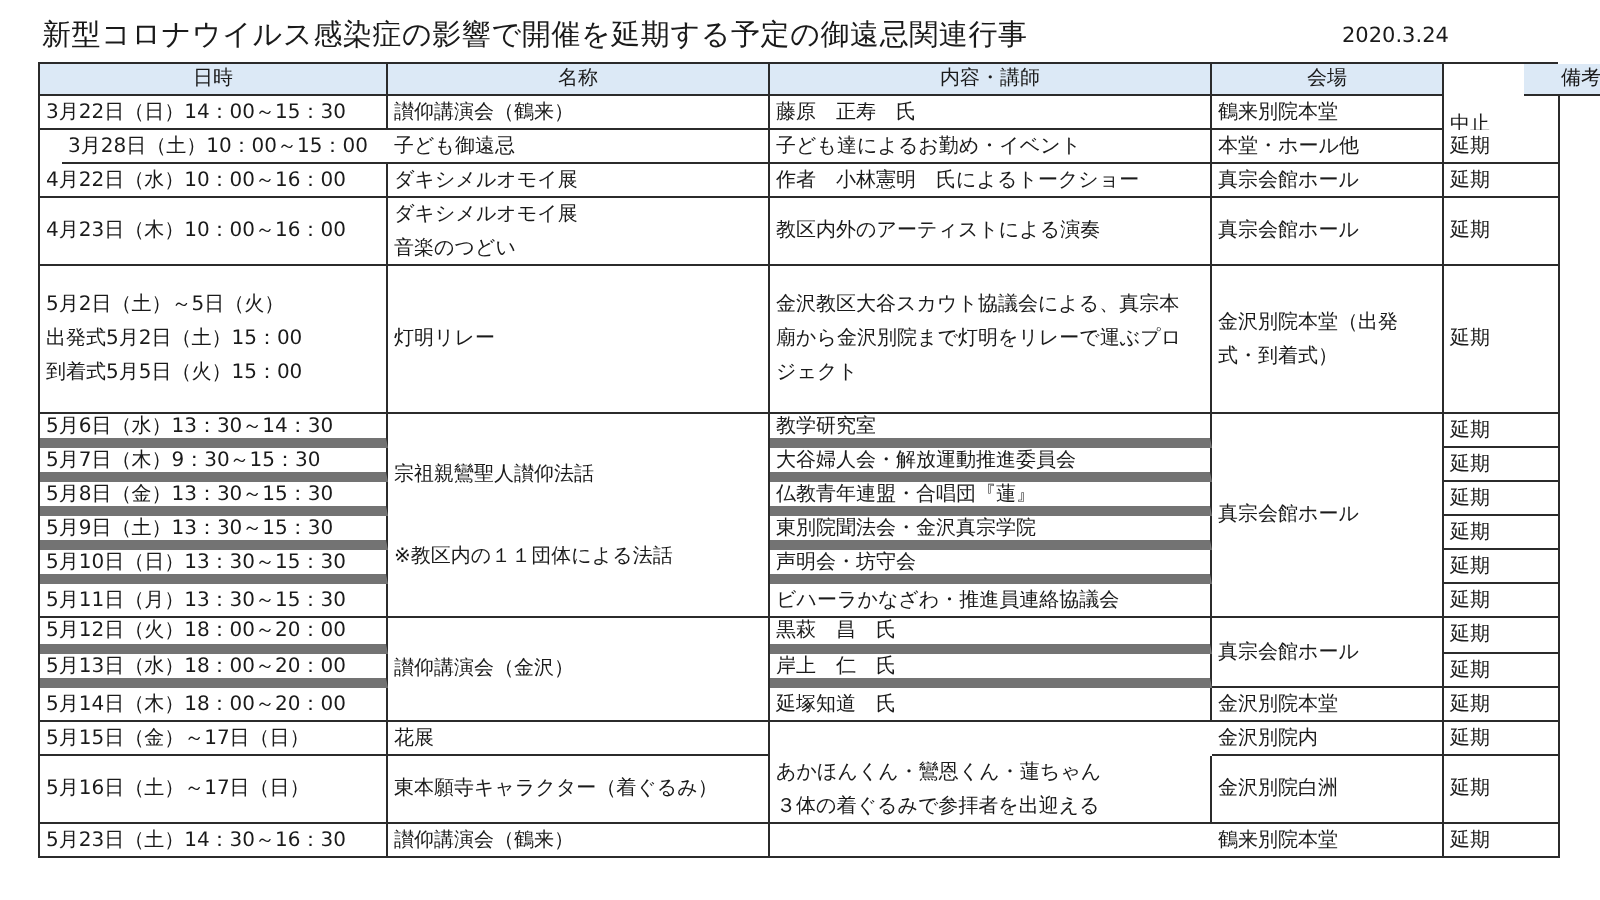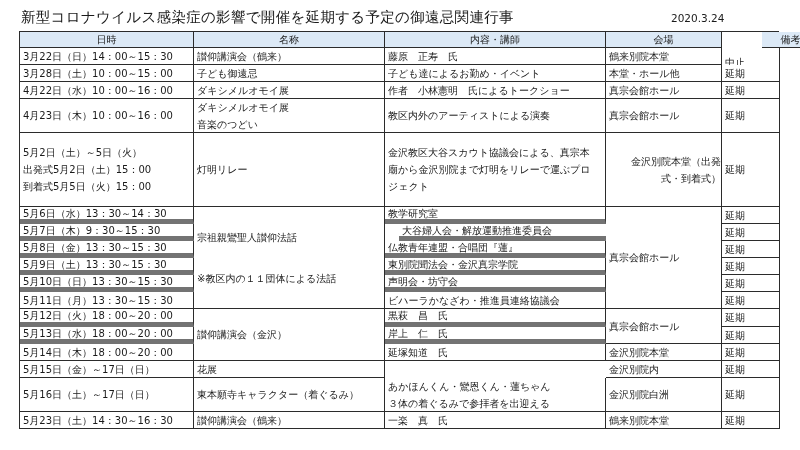--- a/index.html
+++ b/index.html
@@ -46,21 +46,21 @@
     </div>
     <div class="cell" style="left: 365px; top: 16px; width: 221px; height: 17px;">
       <span class="ln">藤原　正寿　氏</span>
     </div>
     <div class="cell" style="left: 586px; top: 16px; width: 116px; height: 17px;">
       <span class="ln">鶴来別院本堂</span>
     </div>
     <div class="cell" style="left: 702px; top: 16px; width: 58px; height: 29px;">
       <span class="ln">中止</span>
     </div>
-    <div class="cell" style="left: 0px; top: 33px; width: 174px; height: 17px;">
+    <div class="cell" style="left: 11px; top: 33px; width: 174px; height: 17px;">
       <span class="ln">3月28日（土）10：00～15：00</span>
     </div>
     <div class="cell" style="left: 365px; top: 33px; width: 221px; height: 17px;">
       <span class="ln">子ども達によるお勤め・イベント</span>
     </div>
     <div class="cell" style="left: 174px; top: 33px; width: 191px; height: 17px;">
       <span class="ln">子ども御遠忌</span>
     </div>
     <div class="cell" style="left: 586px; top: 33px; width: 116px; height: 17px;">
       <span class="ln">本堂・ホール他</span>
@@ -105,40 +105,40 @@
       <span class="ln">到着式5月5日（火）15：00</span>
     </div>
     <div class="cell" style="left: 174px; top: 101px; width: 191px; height: 74px;">
       <span class="ln">灯明リレー</span>
     </div>
     <div class="cell" style="left: 365px; top: 101px; width: 221px; height: 74px;">
       <span class="ln">金沢教区大谷スカウト協議会による、真宗本</span>
       <span class="ln">廟から金沢別院まで灯明をリレーで運ぶプロ</span>
       <span class="ln">ジェクト</span>
     </div>
-    <div class="cell" style="left: 586px; top: 101px; width: 116px; height: 74px; align-items: flex-end;">
+    <div class="cell" style="left: 586px; top: 101px; width: 116px; height: 74px;">
       <span class="ln">金沢別院本堂（出発</span>
       <span class="ln">式・到着式）</span>
     </div>
     <div class="cell" style="left: 702px; top: 101px; width: 58px; height: 74px;">
       <span class="ln">延期</span>
     </div>
     <div class="cell thin" style="left: 0px; top: 175px; width: 174px; height: 17px;">
       <span class="ln">5月6日（水）13：30～14：30</span>
     </div>
     <div class="cell thin" style="left: 365px; top: 175px; width: 221px; height: 17px;">
       <span class="ln">教学研究室</span>
     </div>
     <div class="cell" style="left: 702px; top: 175px; width: 58px; height: 17px;">
       <span class="ln">延期</span>
     </div>
     <div class="cell thin" style="left: 0px; top: 192px; width: 174px; height: 17px;">
       <span class="ln">5月7日（木）9：30～15：30</span>
     </div>
-    <div class="cell thin" style="left: 365px; top: 192px; width: 221px; height: 17px; margin-left: 14px;">
+    <div class="cell thin" style="left: 365px; top: 192px; width: 221px; height: 17px;">
       <span class="ln">大谷婦人会・解放運動推進委員会</span>
     </div>
     <div class="cell" style="left: 702px; top: 192px; width: 58px; height: 17px;">
       <span class="ln">延期</span>
     </div>
     <div class="cell thin" style="left: 0px; top: 209px; width: 174px; height: 17px;">
       <span class="ln">5月8日（金）13：30～15：30</span>
     </div>
     <div class="cell thin" style="left: 365px; top: 209px; width: 221px; height: 17px;">
       <span class="ln">仏教青年連盟・合唱団『蓮』</span>
@@ -233,23 +233,20 @@
     </div>
     <div class="cell" style="left: 702px; top: 346px; width: 58px; height: 34px;">
       <span class="ln">延期</span>
     </div>
     <div class="cell" style="left: 0px; top: 380px; width: 174px; height: 17px;">
       <span class="ln">5月23日（土）14：30～16：30</span>
     </div>
     <div class="cell" style="left: 174px; top: 380px; width: 191px; height: 17px;">
       <span class="ln">讃仰講演会（鶴来）</span>
     </div>
-    <div class="cell" style="left: 365px; top: 380px; width: 221px; height: 17px;">
-      <span class="ln">一楽　真　氏</span>
-    </div>
     <div class="cell" style="left: 586px; top: 380px; width: 116px; height: 17px;">
       <span class="ln">鶴来別院本堂</span>
     </div>
     <div class="cell" style="left: 702px; top: 380px; width: 58px; height: 17px;">
       <span class="ln">延期</span>
     </div>
     <div class="cell" style="left: 174px; top: 175px; width: 191px; height: 102px; gap: 24px;">
       <span class="ln">宗祖親鸞聖人讃仰法話</span>
       <span class="ln">※教区内の１１団体による法話</span>
     </div>

